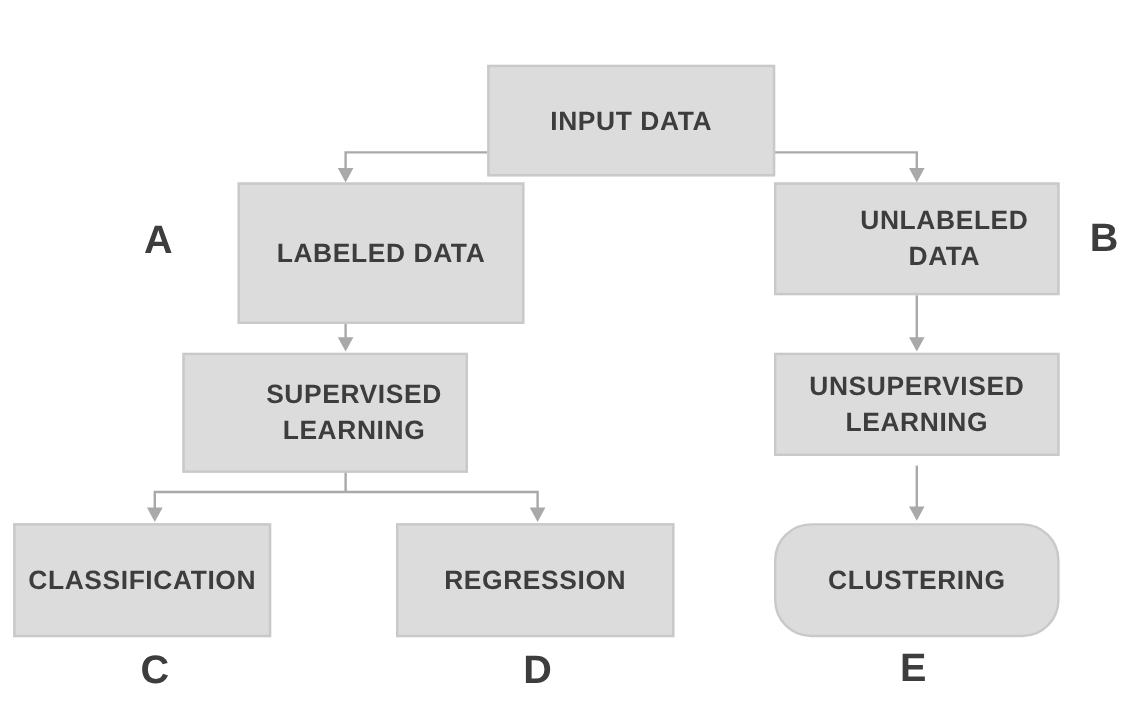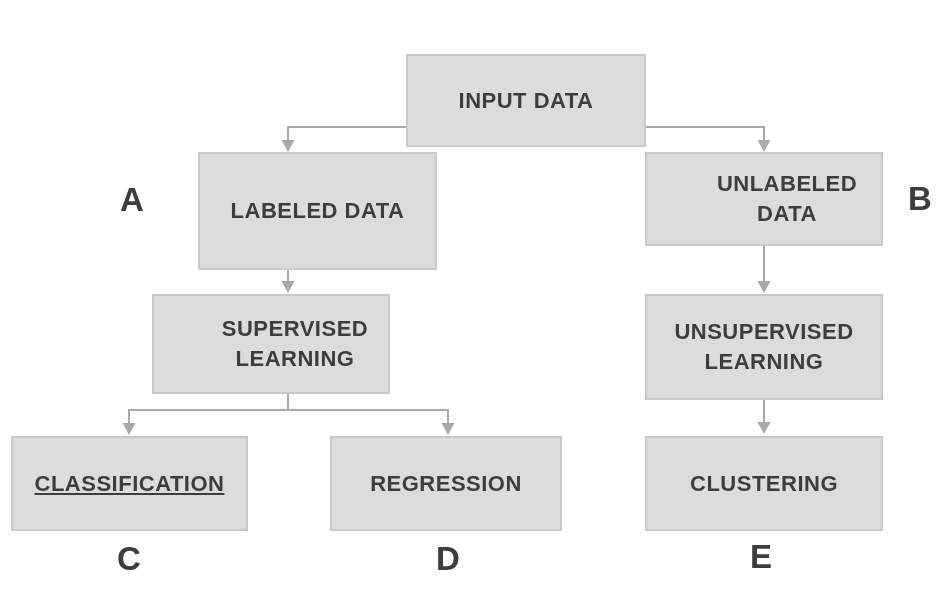--- a/index.html
+++ b/index.html
@@ -47,24 +47,24 @@
     font-weight: bold;
     font-size: 22px;
     letter-spacing: 0.5px;
     line-height: 1.35;
     white-space: pre-line;
   }
   .node-input        { left: 406px; top: 10px;  width: 240px; height: 93px; margin-top: 44px; }
   .node-labeled      { left: 169px; top: 152px; width: 239px; height: 118px; margin-left: 29px; }
   .node-unlabeled    { left: 645px; top: 152px; width: 238px; height: 94px; padding-left: 46px; }
   .node-supervised   { left: 152px; top: 294px; width: 238px; height: 100px; padding-left: 48px; }
-  .node-unsupervised { left: 645px; top: 294px; width: 238px; height: 106px; }
-  .node-classification { left: 11px;  top: 436px; width: 237px; height: 95px; text-decoration: underline; }
+  .node-unsupervised { left: 645px; top: 294px; width: 238px; height: 86px; }
+  .node-classification { left: 11px;  top: 436px; width: 215px; height: 95px; }
   .node-regression     { left: 330px; top: 436px; width: 232px; height: 95px; }
-  .node-clustering     { left: 645px; top: 436px; width: 238px; height: 95px; }
+  .node-clustering     { left: 645px; top: 436px; width: 238px; height: 95px; border-radius: 31px; }
   .side-label {
     position: absolute;
     z-index: 2;
     transform: translate(-50%, -50%);
     color: var(--node-text);
     font-weight: bold;
     font-size: 33px;
     line-height: 1;
   }
   .label-a { left: 132px; top: 199px; }

